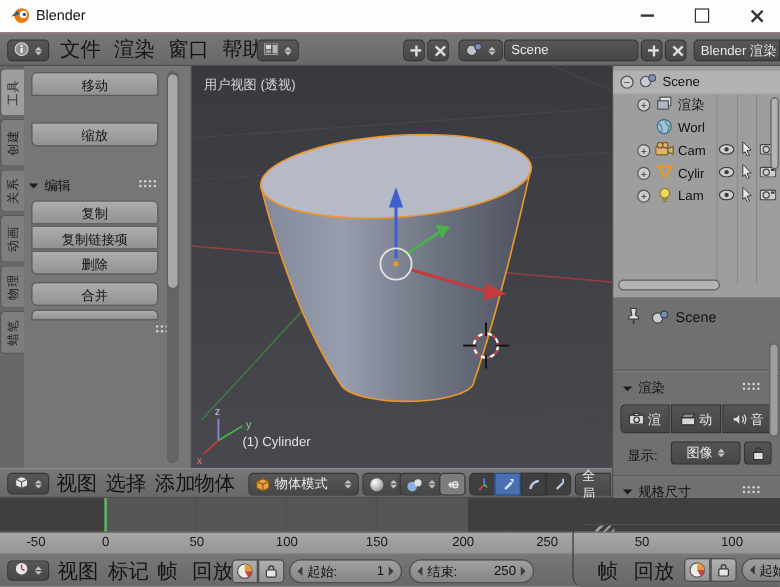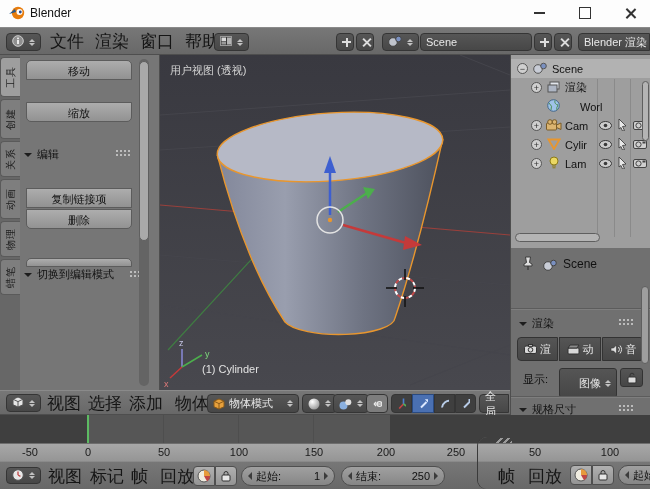--- a/index.html
+++ b/index.html
@@ -183,32 +183,34 @@
       </div>
 
     <div class="sect" style="top:92px">
       <span class="tri-d"></span>
       <span>编辑</span>
     </div>
     <span class="grip abs" style="left:116px;top:95px">
         <i></i>
       </span>
 
+    <div class="tbtn r-top" style="top:112px">
+        <span>复制</span>
+      </div>
     <div class="tbtn r-bot" style="top:154px">
         <span>删除</span>
       </div>
     <div class="tbtn r-mid" style="top:133px">
         <span>复制链接项</span>
       </div>
+    <div class="tbtn r-all" style="top:180px">
+        <span>合并</span>
+      </div>
     <div class="tbtn r-top" style="top:203px;height:9px"></div>
 
-    <div class="sect" style="top:212px">
-      <span class="tri-d"></span>
-      <span>切换到编辑模式</span>
-    </div>
     <span class="grip abs" style="left:130px;top:216px">
         <i></i>
       </span>
 
     <div class="scroll-track" style="left:139px;top:4px;width:10px;height:327px"></div>
     <div class="scroll-v" style="left:139px;top:6px;width:10px;height:180px"></div>
   </div>
 
   <div class="abs" style="left:160px;top:55px;width:350px;height:335px">
     <svg width="350" height="335" viewBox="0 0 350 335">
@@ -306,21 +308,21 @@
             <rect x="3" y="1" width="9" height="7" fill="#e2e6ec" stroke="#555"></rect>
             <rect x="1" y="4" width="9" height="7" fill="#aeb6c4" stroke="#555"></rect>
           </svg></span>
       <span style="margin-left:5px">渲染</span>
     </div>
     <div class="orow" style="top:42px">
       <span style="margin-left:36px"><svg width="13" height="13">
             <circle cx="6.5" cy="6.5" r="5.8" fill="#9fc3e8" stroke="#44698c"></circle>
             <path d="M2,4 Q6,7 4,11 M8,1.5 Q7,5 11,6 Q9,9 10,11" stroke="#4d8f55" fill="none"></path>
           </svg></span>
-      <span style="margin-left:20px">Worl</span>
+      <span style="margin-left:5px">Worl</span>
     </div>
     <div class="orow" style="top:61px">
       <span class="expander" style="margin-left:20px">+</span>
       <span style="margin-left:4px"><svg width="16" height="12">
             <rect x="0.5" y="4" width="10" height="7" rx="1" fill="#dbb470" stroke="#7a5c28"></rect>
             <circle cx="4" cy="3" r="2.3" fill="#dbb470" stroke="#7a5c28"></circle>
             <circle cx="8.5" cy="3" r="2.3" fill="#dbb470" stroke="#7a5c28"></circle>
             <path d="M10.5,6 l4.5,-2 v6.5 l-4.5,-2 Z" fill="#dbb470" stroke="#7a5c28"></path>
           </svg></span>
       <span style="margin-left:3px">Cam</span>
@@ -462,21 +464,21 @@
     </div>
     <div class="dbtn" style="left:91px;top:89px;width:42px;height:24px;border-radius:0 4px 4px 0">
       <svg width="13" height="11">
           <path d="M1,4 h2.5 l3,-3 v9 l-3,-3 H1 Z" fill="#ddd" stroke="#333" stroke-width="0.6"></path>
           <path d="M8.5,3 a4,4 0 0 1 0,5 M10,1.5 a6.5,6.5 0 0 1 0,8" stroke="#ddd" fill="none"></path>
         </svg>
       <span>音</span>
     </div>
 
     <span class="abs" style="left:12px;top:124px;font-size:11px;color:#111">显示:</span>
-    <div class="dbtn" style="left:48px;top:120px;width:58px;height:30px;justify-content:flex-end;padding:0 5px">
+    <div class="dbtn" style="left:48px;top:120px;width:58px;height:19px;justify-content:center;padding:0 5px">
       <span>图像</span>
       <span class="ud"></span>
     </div>
     <div class="dbtn" style="left:109px;top:120px;width:23px;height:19px">
       <svg width="10" height="12">
           <rect x="1" y="5" width="8" height="6" rx="1" fill="#ddd" stroke="#333"></rect>
           <path d="M3,5 V3.2 A2,2 0 0 1 7,3.2" fill="none" stroke="#333"></path>
         </svg>
     </div>
 
@@ -516,21 +518,21 @@
     <div class="pill" style="left:6px;top:3px;height:18px">
       <span><svg width="12" height="12">
             <path d="M6,1 L11,3.2 V8.8 L6,11 L1,8.8 V3.2 Z" fill="#e6e6e6" stroke="#555"></path>
             <path d="M1,3.2 L6,5.6 L11,3.2 M6,5.6 V11" stroke="#555" fill="none"></path>
           </svg></span>
       <span class="ud"></span>
     </div>
     <span class="menu-item" style="left:47px">视图</span>
     <span class="menu-item" style="left:88px">选择</span>
     <span class="menu-item" style="left:129px">添加</span>
-    <span class="menu-item" style="left:175px">物体</span>
+    <span class="menu-item" style="left:162px">物体</span>
     <div class="pill" style="left:207px;top:3px;width:92px;height:19px;justify-content:space-between">
       <span style="display:flex;align-items:center;gap:4px">
         <svg width="12" height="12">
             <path d="M6,1 L11,3.2 V8.8 L6,11 L1,8.8 V3.2 Z" fill="#e8a13c" stroke="#8a5a18"></path>
             <path d="M1,3.2 L6,5.6 L11,3.2 M6,5.6 V11" stroke="#8a5a18" fill="none"></path>
           </svg>
         <span>物体模式</span>
       </span>
       <span class="ud"></span>
     </div>

